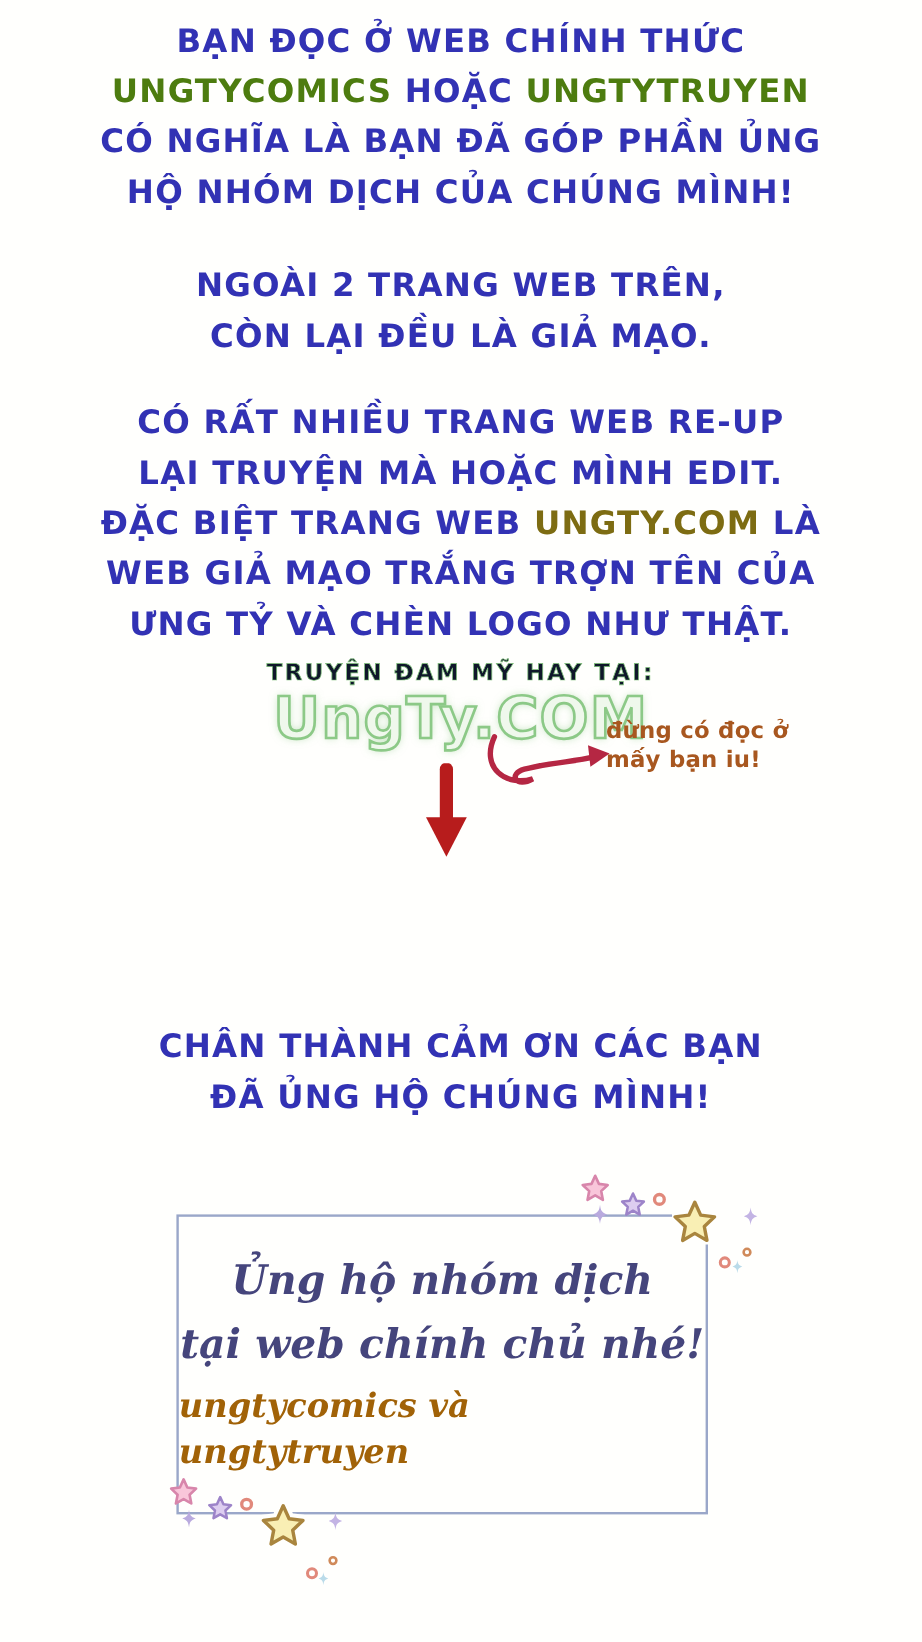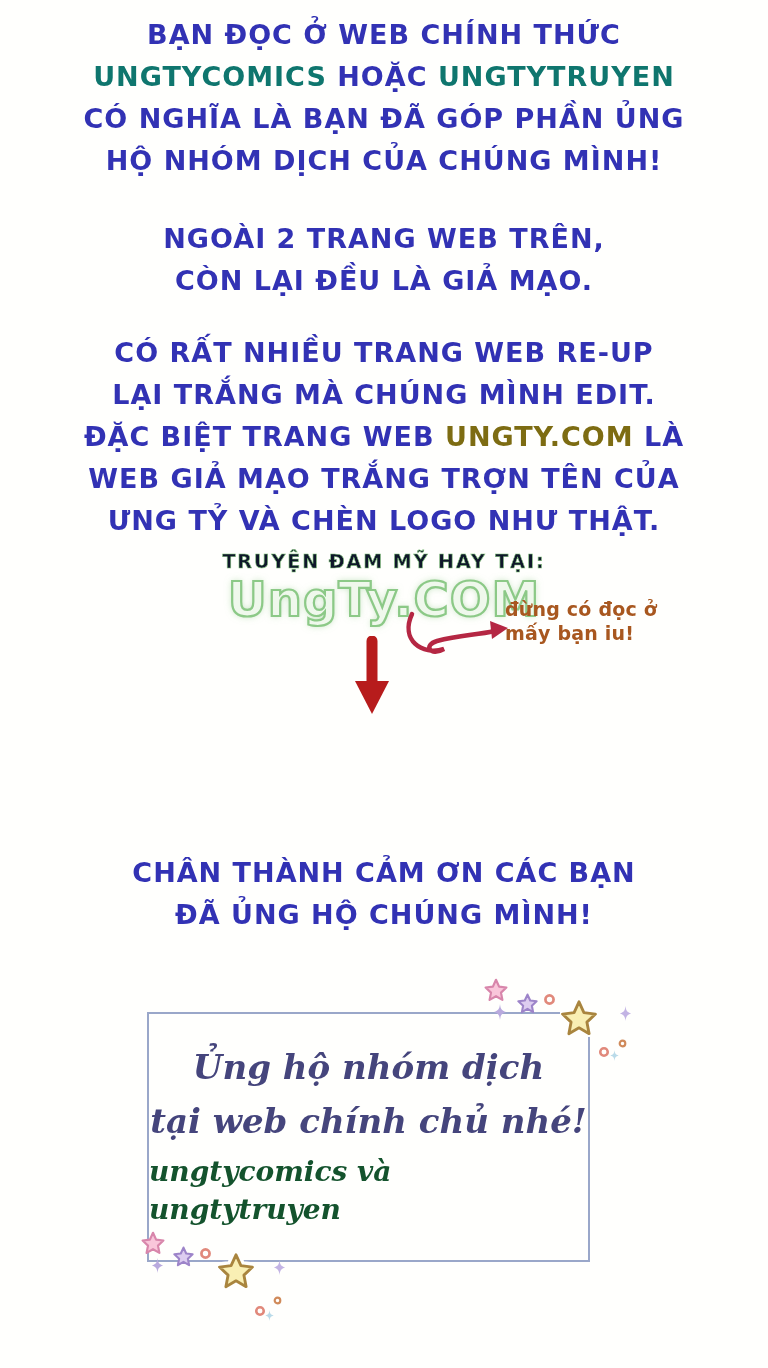--- a/index.html
+++ b/index.html
@@ -4,21 +4,21 @@
 <style>
   html,body{margin:0;padding:0;}
   body{
     width:768px;height:1368px;background:#fffffd;
     font-family:"DejaVu Sans",sans-serif;overflow:hidden;
   }
   .page{position:relative;width:768px;height:1268px;}
   .sec{position:absolute;left:0;width:768px;text-align:center;}
   .comic{font-weight:bold;letter-spacing:1px;font-size:27px;line-height:42px;}
   .blue{color:#3232b4;}
-  .red{color:#0f766e;}
+  .red{color:#4d7c0f;}
   .olive{color:#7d6c12;}
   .sec-intro{top:14px;}
   .sec-warning1{top:218px;}
   .sec-warning2{top:332px;}
   .logo-tagline{
     top:549px;font-weight:bold;font-size:19px;letter-spacing:2px;
     color:#0f172a;-webkit-text-stroke:0.6px #7fbf7a;line-height:24px;
   }
   .logo-main{
     top:571px;font-weight:bold;font-size:48px;letter-spacing:1px;line-height:56px;
@@ -40,21 +40,21 @@
   .support-box{
     position:absolute;left:147px;top:1012px;width:443px;height:250px;
     border:2px solid #9aa7c9;box-sizing:border-box;
     display:flex;flex-direction:column;justify-content:center;align-items:center;
     gap:10px;background:#fffffd;
   }
   .script{
     font-family:"DejaVu Serif",serif;font-style:italic;font-weight:bold;
   }
   .script-blue{color:#45457c;font-size:34px;line-height:44px;}
-  .script-maroon{color:#14532d;font-size:28px;line-height:38px;}
+  .script-maroon{color:#a16207;font-size:28px;line-height:38px;}
   .deco{position:absolute;}
   svg{display:block;}
 </style>
 </head>
 <body>
 
 <div class="page">
 
   <div class="sec sec-intro comic">
     <div class="blue">BẠN ĐỌC Ở WEB CHÍNH THỨC</div>
@@ -67,21 +67,21 @@
     <div class="blue">HỘ NHÓM DỊCH CỦA CHÚNG MÌNH!</div>
   </div>
 
   <div class="sec sec-warning1 comic blue">
     <div>NGOÀI 2 TRANG WEB TRÊN,</div>
     <div>CÒN LẠI ĐỀU LÀ GIẢ MẠO.</div>
   </div>
 
   <div class="sec sec-warning2 comic blue">
     <div>CÓ RẤT NHIỀU TRANG WEB RE-UP</div>
-    <div>LẠI TRẮNG MÀ CHÚNG MÌNH EDIT.</div>
+    <div>LẠI TRUYỆN MÀ HOẶC MÌNH EDIT.</div>
     <div>
       <span>ĐẶC BIỆT TRANG WEB</span>
       <span class="olive">UNGTY.COM</span>
       <span>LÀ</span>
     </div>
     <div>WEB GIẢ MẠO TRẮNG TRỢN TÊN CỦA</div>
     <div>ƯNG TỶ VÀ CHÈN LOGO NHƯ THẬT.</div>
   </div>
 
   <div class="sec logo-tagline">TRUYỆN ĐAM MỸ HAY TẠI:</div>

